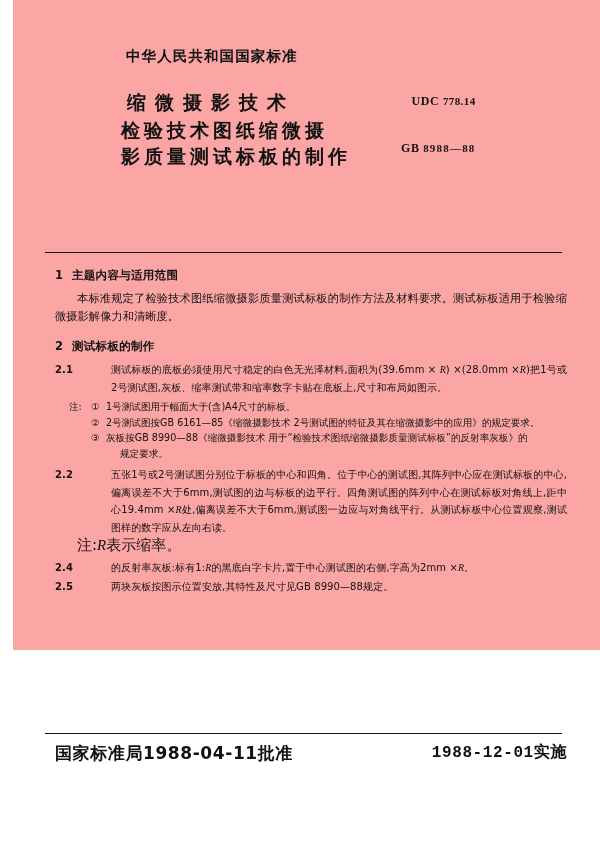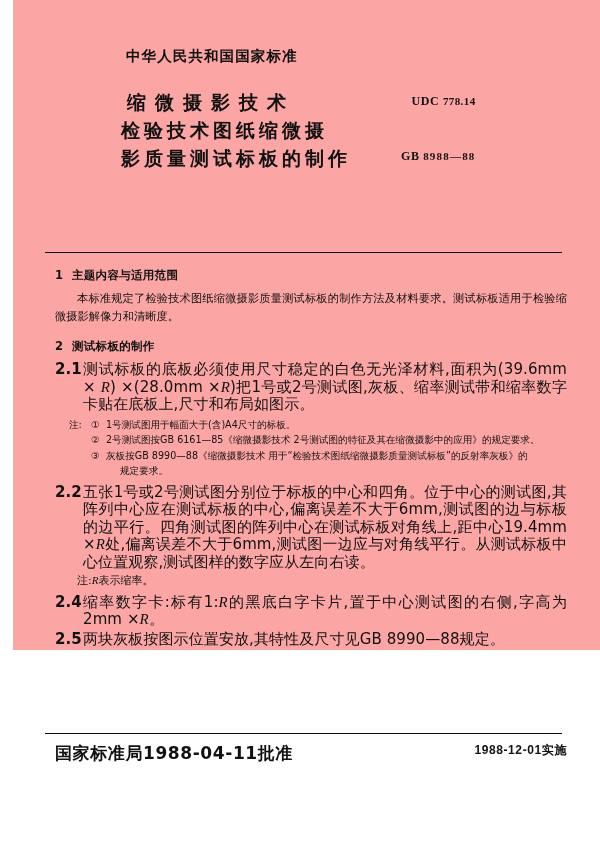--- a/index.html
+++ b/index.html
@@ -46,38 +46,38 @@
   .title-line {
     font-size: 19px;
     font-weight: bold;
     letter-spacing: 5.5px;
     line-height: 28px;
     font-family: "DejaVu Sans", "Liberation Sans", sans-serif;
     white-space: nowrap;
   }
   .title-line.l1 { letter-spacing: 9px; padding-left: 6px; }
   .title-line.l2 { letter-spacing: 4px; }
-  .title-line.l3 { letter-spacing: 4px; }
+  .title-line.l3 { letter-spacing: 4px; font-family: Liberation Mono, monospace; }
 
   .code-block {
     position: absolute;
     left: 388px;
     top: 94px;
     font-family: "Liberation Serif", "DejaVu Serif", serif;
   }
   .code-udc {
     font-size: 12px;
     font-weight: bold;
     letter-spacing: 0.6px;
     white-space: nowrap;
     text-align: right;
   }
   .code-udc .num { font-size: 11px; letter-spacing: 0.4px; }
   .code-gb {
-    margin-top: 40px;
+    margin-top: 32px;
     font-size: 12px;
     font-weight: bold;
     letter-spacing: 0.6px;
     white-space: nowrap;
   }
   .code-gb .num { font-size: 11px; letter-spacing: 1.2px; }
 
   .eng-title {
     position: absolute;
     left: 110px;
@@ -136,25 +136,26 @@
     line-height: 17.5px;
     font-family: "DejaVu Sans", "Liberation Sans", sans-serif;
     margin: 0 0 3px 0;
     text-align: justify;
     letter-spacing: 0.1px;
   }
   .para.indent { text-indent: 22px; }
 
   .num-para {
     display: flex;
-    font-size: 15px;
+    font-size: 10px;
     line-height: 17.5px;
     font-family: "DejaVu Sans", "Liberation Sans", sans-serif;
     margin: 0 0 2px 0;
     letter-spacing: 0.1px;
+    gap: 28px;
   }
   .num-para > .n {
     width: 28px;
     flex: none;
     font-weight: bold;
   }
   .num-para > .t {
     flex: 1;
     text-align: justify;
   }
@@ -174,21 +175,21 @@
     flex: none;
   }
   .note-row .mk {
     width: 15px;
     flex: none;
   }
   .note-row .txt { flex: 1; }
   .note-cont { padding-left: 65px; }
 
   .note-single {
-    font-size: 11px;
+    font-size: 15px;
     line-height: 15.5px;
     padding-left: 22px;
     font-family: "DejaVu Sans", "Liberation Sans", sans-serif;
     margin: 1px 0 5px 0;
   }
 
   .ital { font-style: italic; font-family: "Liberation Serif", "DejaVu Serif", serif; }
 
   
   .footer-left {
@@ -198,23 +199,23 @@
     font-size: 17px;
     font-weight: bold;
     font-family: "DejaVu Sans", "Liberation Sans", sans-serif;
     letter-spacing: 0.6px;
     white-space: nowrap;
   }
   .footer-right {
     position: absolute;
     right: 46px;
     top: 742px;
-    font-size: 12px;
-    font-weight: bold;
-    font-family: Liberation Sans, sans-serif;
+    font-size: 16px;
+    font-weight: bold;
+    font-family: Liberation Mono, monospace;
     letter-spacing: 0.6px;
     white-space: nowrap;
   }
 </style>
 </head>
 <body>
 
 <div class="page">
 
   <div class="issuer">中华人民共和国国家标准</div>
@@ -280,21 +281,21 @@
     <div class="num-para">
       <span class="n">2.2</span>
       <span class="t"><span>五张1号或2号测试图分别位于标板的中心和四角。位于中心的测试图,其阵列中心应在测试标板的中心,偏离误差不大于6mm,测试图的边与标板的边平行。四角测试图的阵列中心在测试标板对角线上,距中心19.4mm ×</span><span class="ital">R</span><span>处,偏离误差不大于6mm,测试图一边应与对角线平行。从测试标板中心位置观察,测试图样的数字应从左向右读。</span></span>
     </div>
 
     <div class="note-single"><span>注:</span><span class="ital">R</span><span>表示缩率。</span></div>
 
 
     <div class="num-para">
       <span class="n">2.4</span>
-      <span class="t"><span>缩率数字卡:标有1:</span><span class="ital">R</span><span>的黑底白字卡片,置于中心测试图的右侧,字高为2mm ×</span><span class="ital">R</span><span>。</span></span>
+      <span class="t"><span>的反射率灰板:标有1:</span><span class="ital">R</span><span>的黑底白字卡片,置于中心测试图的右侧,字高为2mm ×</span><span class="ital">R</span><span>。</span></span>
     </div>
 
     <div class="num-para">
       <span class="n">2.5</span>
       <span class="t">两块灰板按图示位置安放,其特性及尺寸见GB 8990—88规定。</span>
     </div>
 
   </div>
 
   <div class="rule-bottom"></div>

